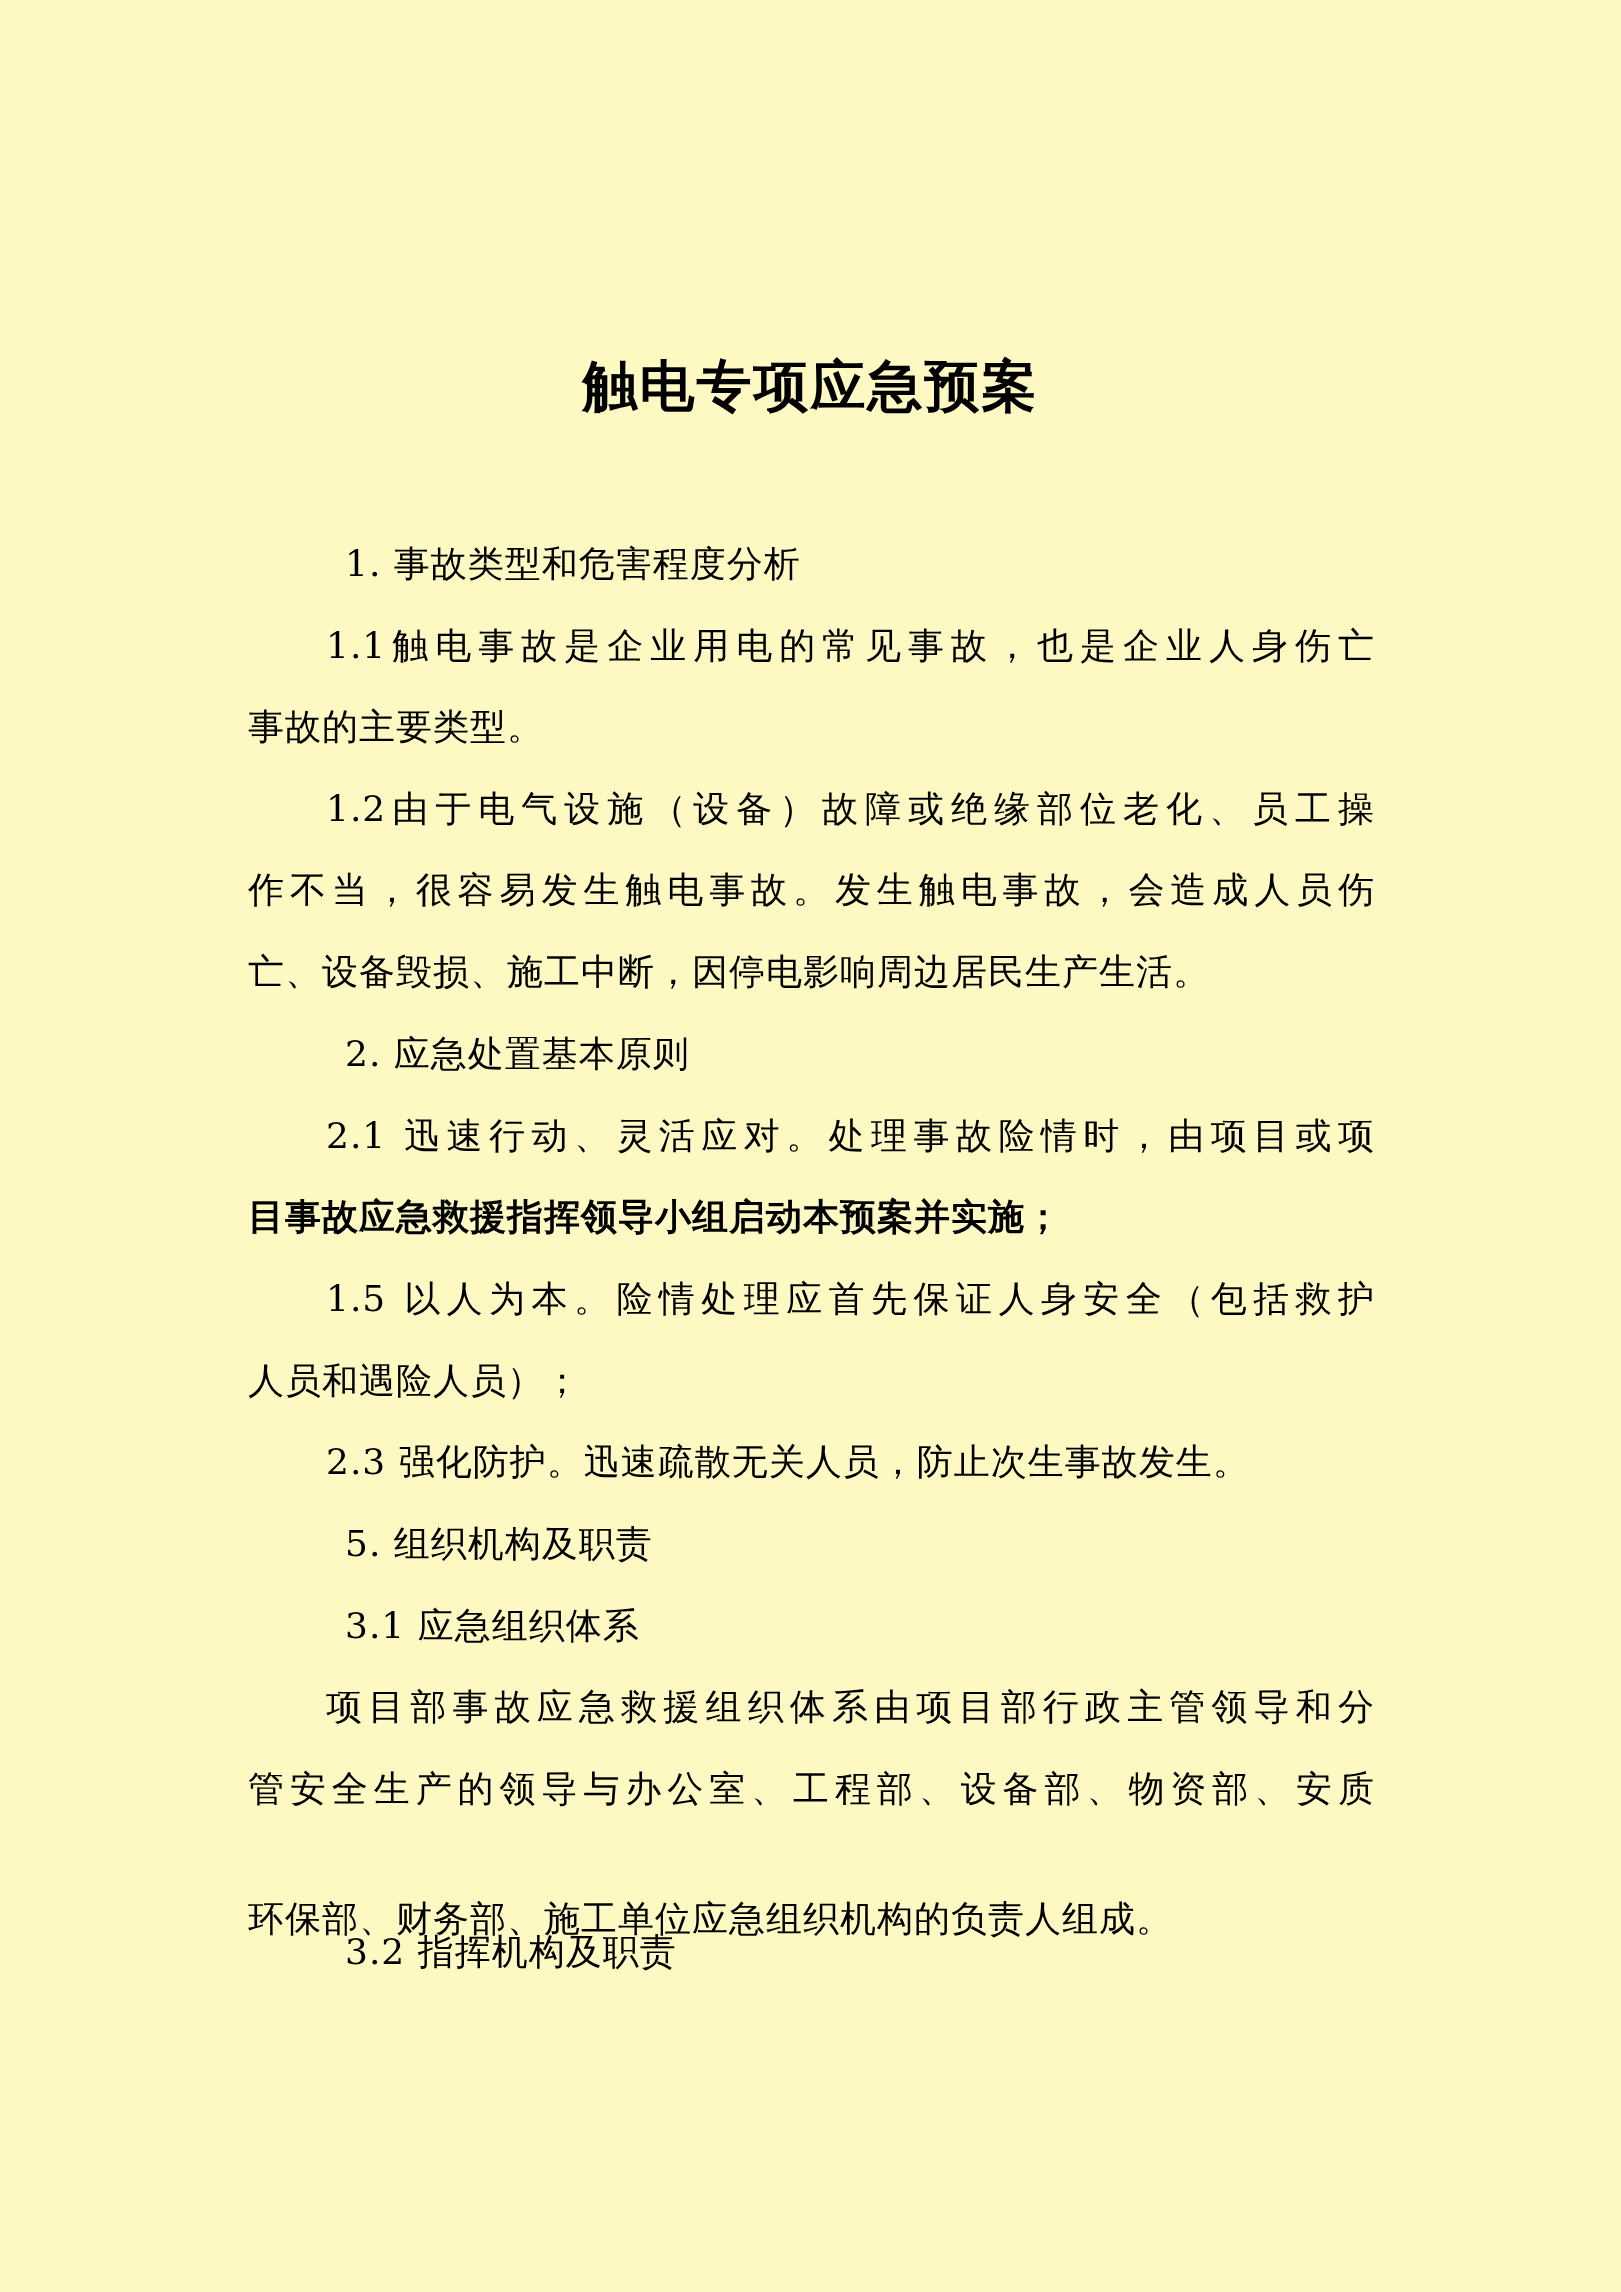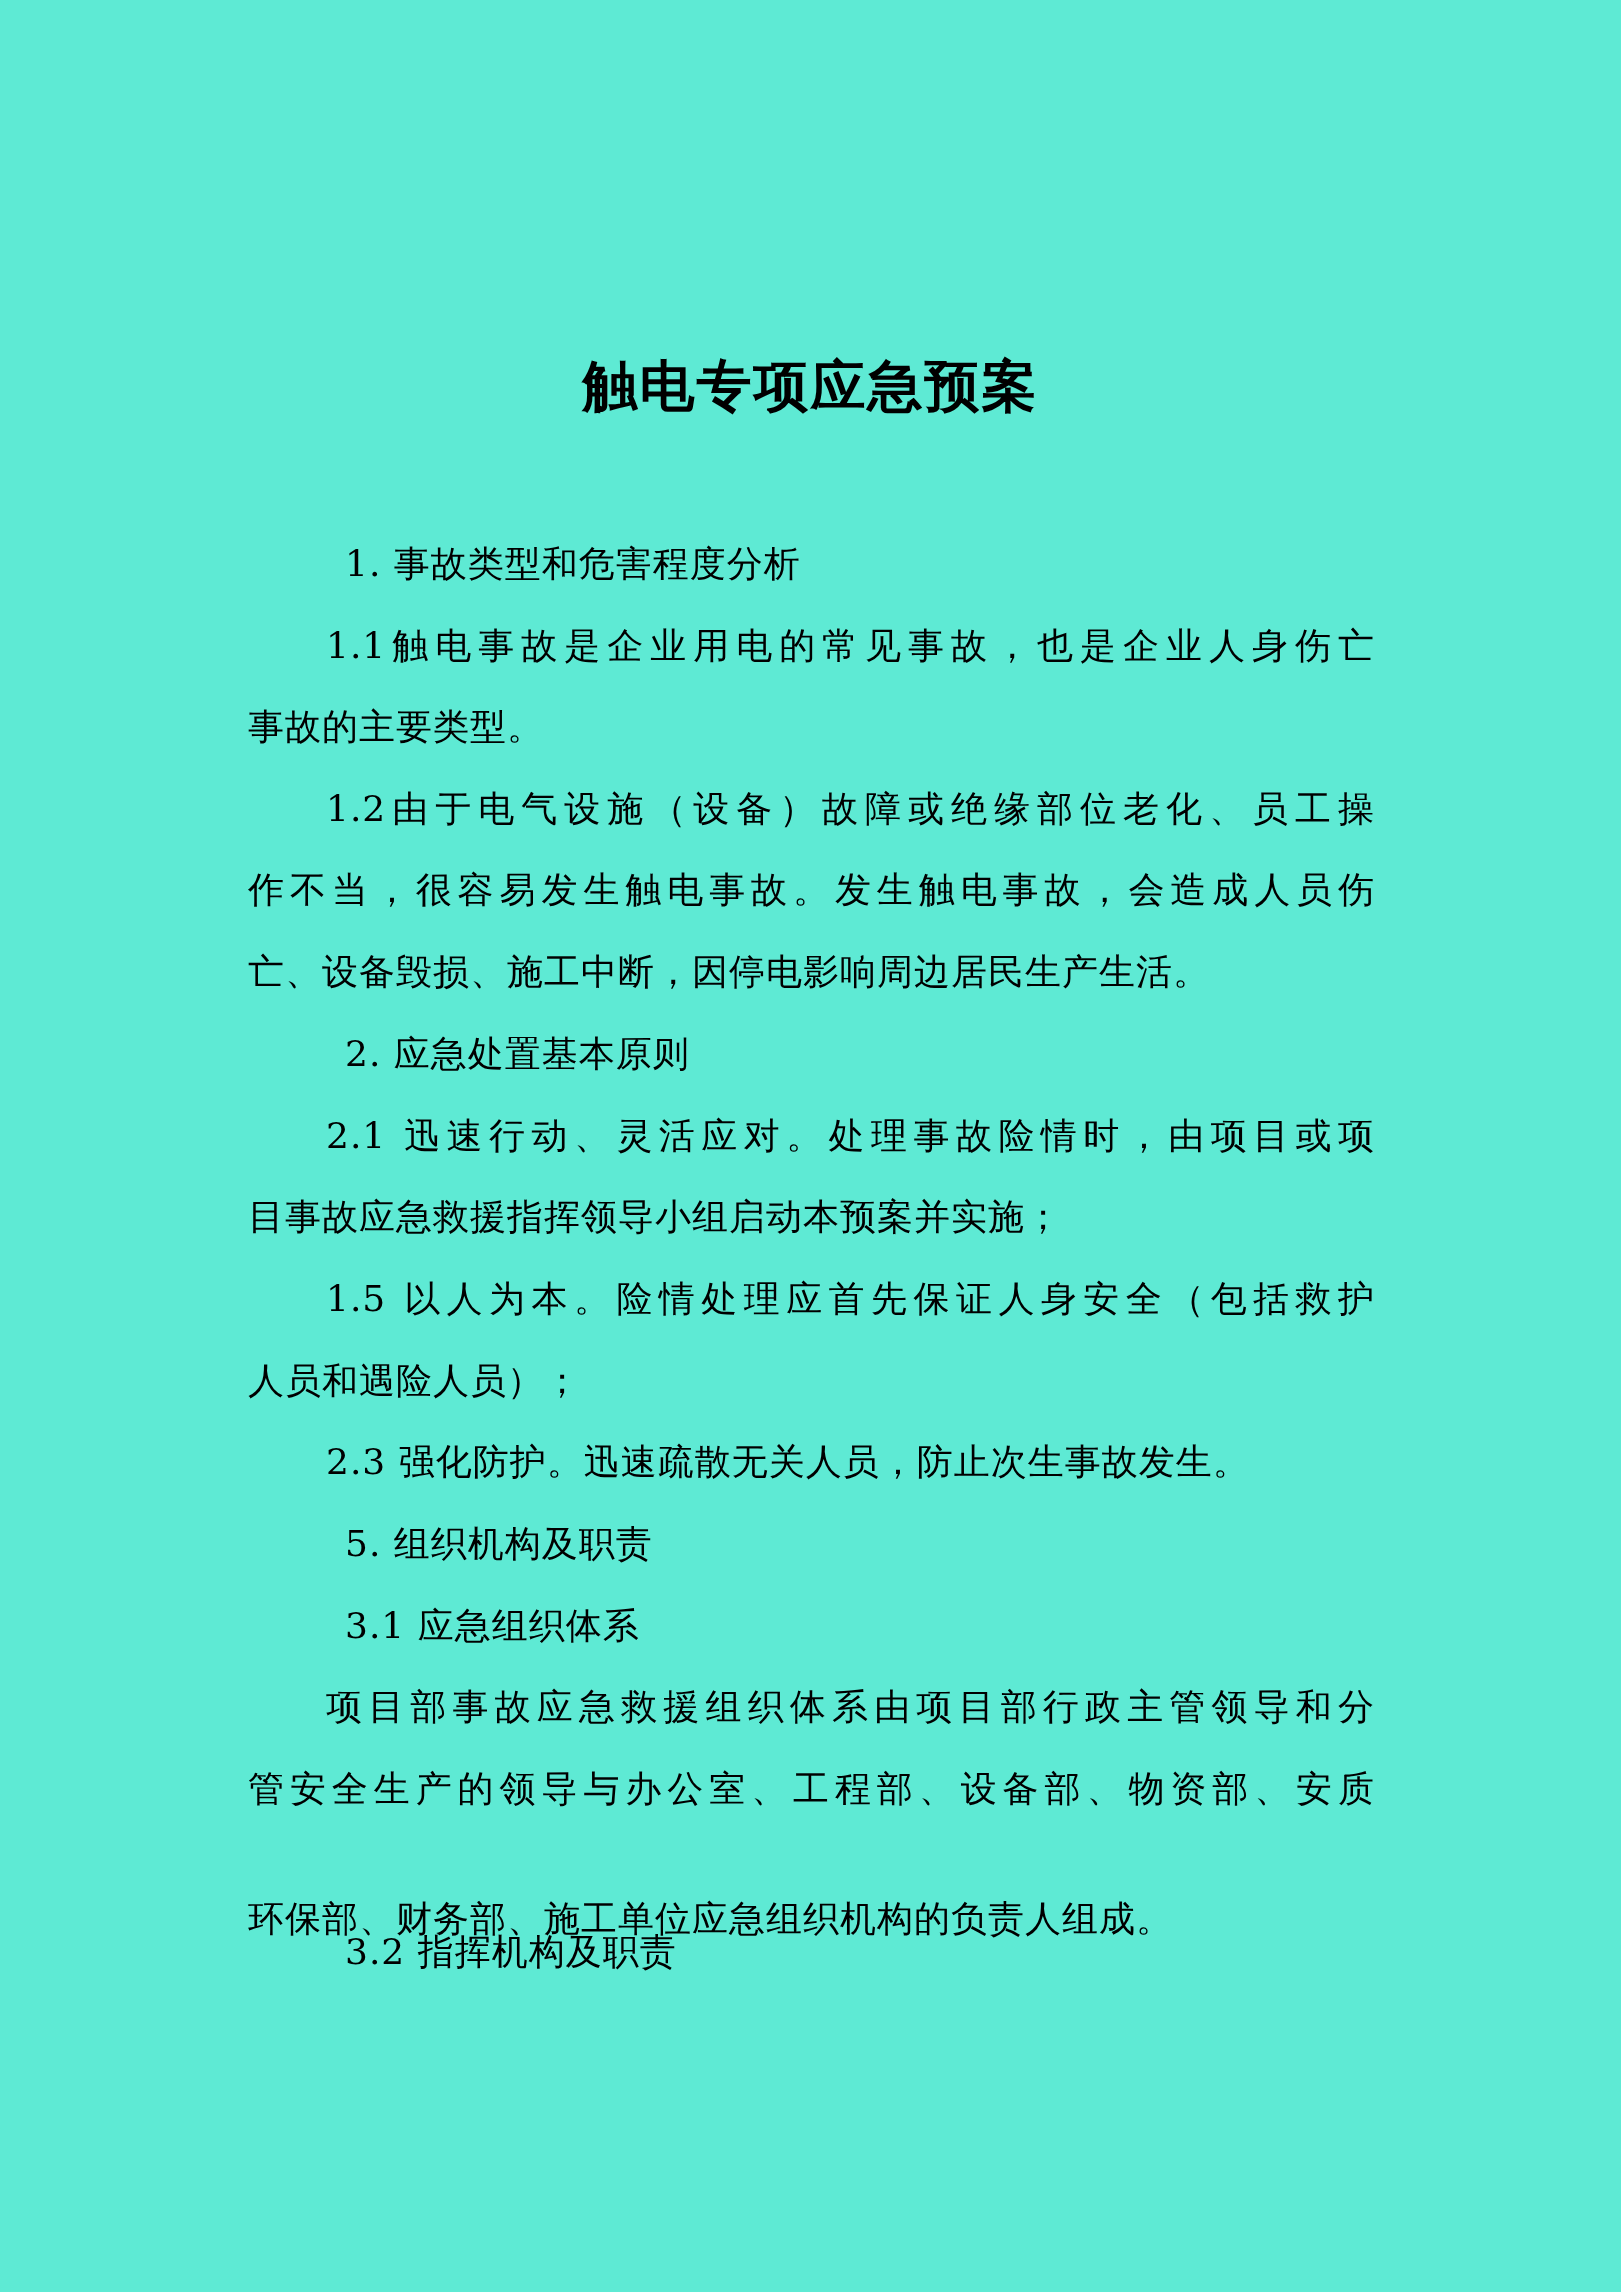--- a/index.html
+++ b/index.html
@@ -13,21 +13,21 @@
       position: relative;
       overflow: hidden;
       font-family: "DejaVu Serif", "Liberation Serif", serif;
       color: #000000;
     }
     .page {
       position: absolute;
       left: 0; top: 0;
       width: 1621px;
       height: 2293px;
-      background: #5eead4;
+      background: #fef9c3;
     }
     .title {
       position: absolute;
       left: 0;
       width: 1621px;
       top: 351px;
       text-align: center;
       font-size: 55px;
       font-weight: bold;
       line-height: 69px;
@@ -62,21 +62,21 @@
   <div class="line indent justify" style="top:621px;">1.1触电事故是企业用电的常见事故，也是企业人身伤亡</div>
   <div class="line" style="top:702px;">事故的主要类型。</div>
 
   <div class="line indent justify" style="top:784px;">1.2由于电气设施（设备）故障或绝缘部位老化、员工操</div>
   <div class="line" style="top:947px;">亡、设备毁损、施工中断，因停电影响周边居民生产生活。</div>
   <div class="line justify" style="top:865px;">作不当，很容易发生触电事故。发生触电事故，会造成人员伤</div>
 
   <div class="line indent-heading" style="top:1029px;">2. 应急处置基本原则</div>
 
   <div class="line indent justify" style="top:1111px;">2.1 迅速行动、灵活应对。处理事故险情时，由项目或项</div>
-  <div class="line" style="top:1192px;">目事故应急救援指挥领导小组启动本预案并实施；</div>
+  <div class="line" style="top:1192px;font-weight:bold;">目事故应急救援指挥领导小组启动本预案并实施；</div>
 
   <div class="line indent justify" style="top:1274px;">1.5 以人为本。险情处理应首先保证人身安全（包括救护</div>
   <div class="line" style="top:1356px;">人员和遇险人员）；</div>
 
   <div class="line indent" style="top:1437px;">2.3 强化防护。迅速疏散无关人员，防止次生事故发生。</div>
 
   <div class="line indent-heading" style="top:1519px;">5. 组织机构及职责</div>
 
   <div class="line indent-heading" style="top:1601px;">3.1 应急组织体系</div>
 

